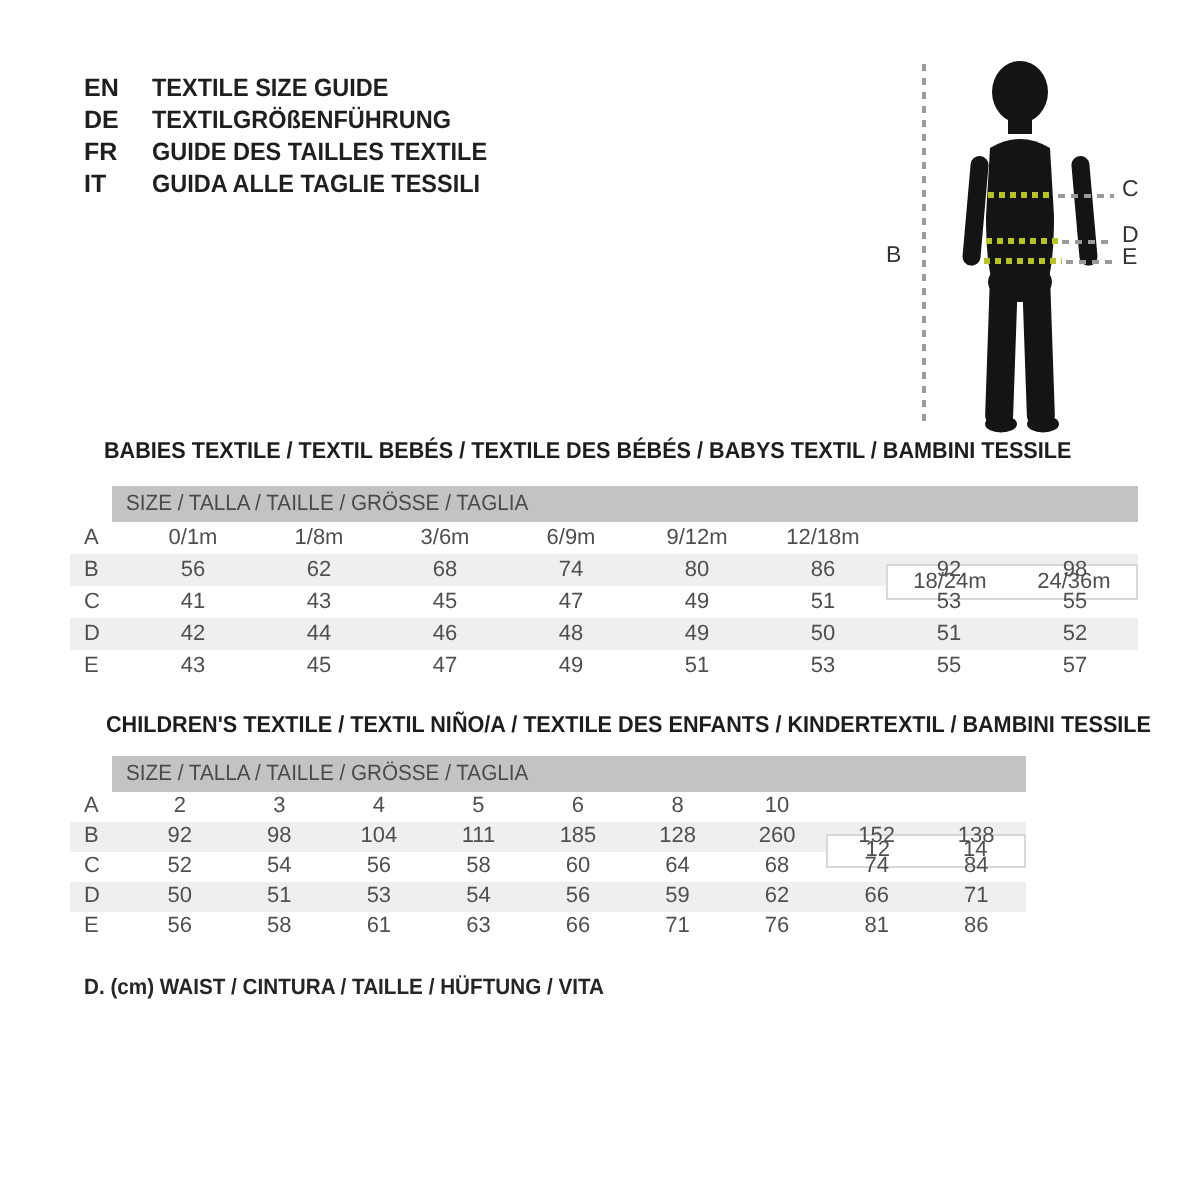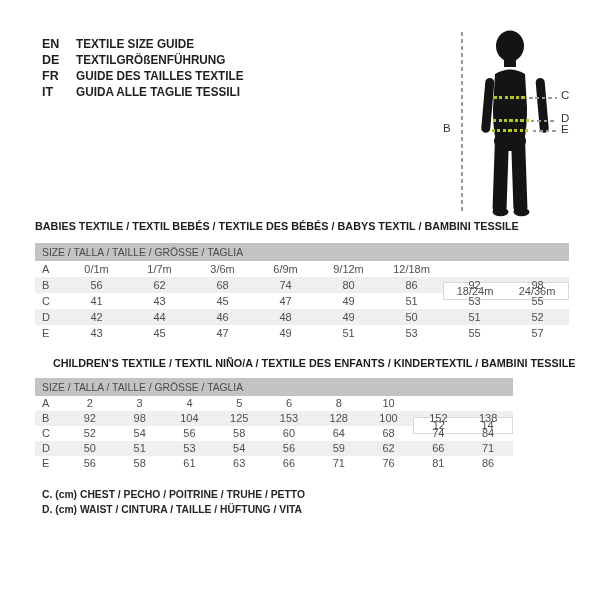--- a/index.html
+++ b/index.html
@@ -20,21 +20,21 @@
   .meas-label{position:absolute;font-size:11.5px;color:#333;}
   .body-dash{position:absolute;height:3px;
     background:repeating-linear-gradient(90deg,#b5c41f 0 3px,transparent 3px 5.5px);}
   .guide-dash{position:absolute;height:2px;
     background:repeating-linear-gradient(90deg,#9a9a9a 0 3.5px,transparent 3.5px 6.5px);}
   .silhouette{position:absolute;left:478px;top:28px;}
 
   
   .t-title{position:absolute;font-size:11.5px;font-weight:bold;color:#1d1d1d;}
   .size-table{position:absolute;font-size:11px;color:#4f4f4f;}
-  .size-table .thead{background:#c3c3c3;height:18px;line-height:18px;padding-left:7px;color:#4a4a4a;}
+  .size-table .thead{background:#c3c3c3;height:18px;line-height:18px;padding-left:7px;color:#4a4a4a;margin-left:21px;}
   .trow{display:grid;}
   .babies .trow{height:16px;line-height:16px;}
   .children .trow{height:15px;line-height:15px;}
   .trow.stripe{background:#efefef;}
   .rlabel{padding-left:7px;text-align:left;}
   .cell{text-align:center;}
   .cell.boxed{border-top:1px solid #d8d8d8;border-bottom:1px solid #d8d8d8;background:#fff;margin-top:21px;}
   .cell.boxed-l{border-left:1px solid #d8d8d8;}
   .cell.boxed-r{border-right:1px solid #d8d8d8;}
 
@@ -89,32 +89,32 @@
   <span class="meas-label" style="left:561px;top:89px;">C</span>
 
   <div class="body-dash" style="left:493px;top:119px;width:36px;"></div>
   <div class="guide-dash" style="left:531px;top:119.5px;width:26px;"></div>
   <span class="meas-label" style="left:561px;top:112px;">D</span>
 
   <div class="body-dash" style="left:492px;top:129px;width:39px;"></div>
   <div class="guide-dash" style="left:533px;top:129.5px;width:24px;"></div>
   <span class="meas-label" style="left:561px;top:123px;">E</span>
 
-  <div class="t-title" style="left:35px;top:220px;">
+  <div class="t-title" style="left:52px;top:220px;">
     <span class="cond">BABIES TEXTILE / TEXTIL BEBÉS / TEXTILE DES BÉBÉS / BABYS TEXTIL / BAMBINI TESSILE</span>
   </div>
   <div class="size-table babies" style="left:35px;top:243px;width:534px;">
     <div class="thead">
       <span class="cond">SIZE / TALLA / TAILLE / GRÖSSE / TAGLIA</span>
     </div>
     <div class="tbody">
         <div class="trow" style="grid-template-columns: 30px repeat(8, 1fr);">
           <div class="rlabel">A</div>
           <div class="cell">0/1m</div>
-          <div class="cell">1/7m</div>
+          <div class="cell">1/8m</div>
           <div class="cell">3/6m</div>
           <div class="cell">6/9m</div>
           <div class="cell">9/12m</div>
           <div class="cell">12/18m</div>
           <div class="cell boxed boxed-l">18/24m</div>
           <div class="cell boxed boxed-r">24/36m</div>
         </div>
         <div class="trow stripe" style="grid-template-columns: 30px repeat(8, 1fr);">
           <div class="rlabel">B</div>
           <div class="cell">56</div>
@@ -180,24 +180,24 @@
           <div class="cell">8</div>
           <div class="cell">10</div>
           <div class="cell boxed boxed-l">12</div>
           <div class="cell boxed boxed-r">14</div>
         </div>
         <div class="trow stripe" style="grid-template-columns: 30px repeat(9, 1fr);">
           <div class="rlabel">B</div>
           <div class="cell">92</div>
           <div class="cell">98</div>
           <div class="cell">104</div>
-          <div class="cell">125</div>
-          <div class="cell">153</div>
+          <div class="cell">111</div>
+          <div class="cell">185</div>
           <div class="cell">128</div>
-          <div class="cell">100</div>
+          <div class="cell">260</div>
           <div class="cell">152</div>
           <div class="cell">138</div>
         </div>
         <div class="trow" style="grid-template-columns: 30px repeat(9, 1fr);">
           <div class="rlabel">C</div>
           <div class="cell">52</div>
           <div class="cell">54</div>
           <div class="cell">56</div>
           <div class="cell">58</div>
           <div class="cell">60</div>
@@ -227,17 +227,16 @@
           <div class="cell">66</div>
           <div class="cell">71</div>
           <div class="cell">76</div>
           <div class="cell">81</div>
           <div class="cell">86</div>
         </div>
       </div>
   </div>
 
   <div class="legend">
-    <div class="legend-line"><span class="cond">C. (cm) CHEST / PECHO / POITRINE / TRUHE / PETTO</span></div>
     <div class="legend-line"><span class="cond">D. (cm) WAIST / CINTURA / TAILLE / HÜFTUNG / VITA</span></div>
   </div>
 
 </div>
 
 </body></html>

